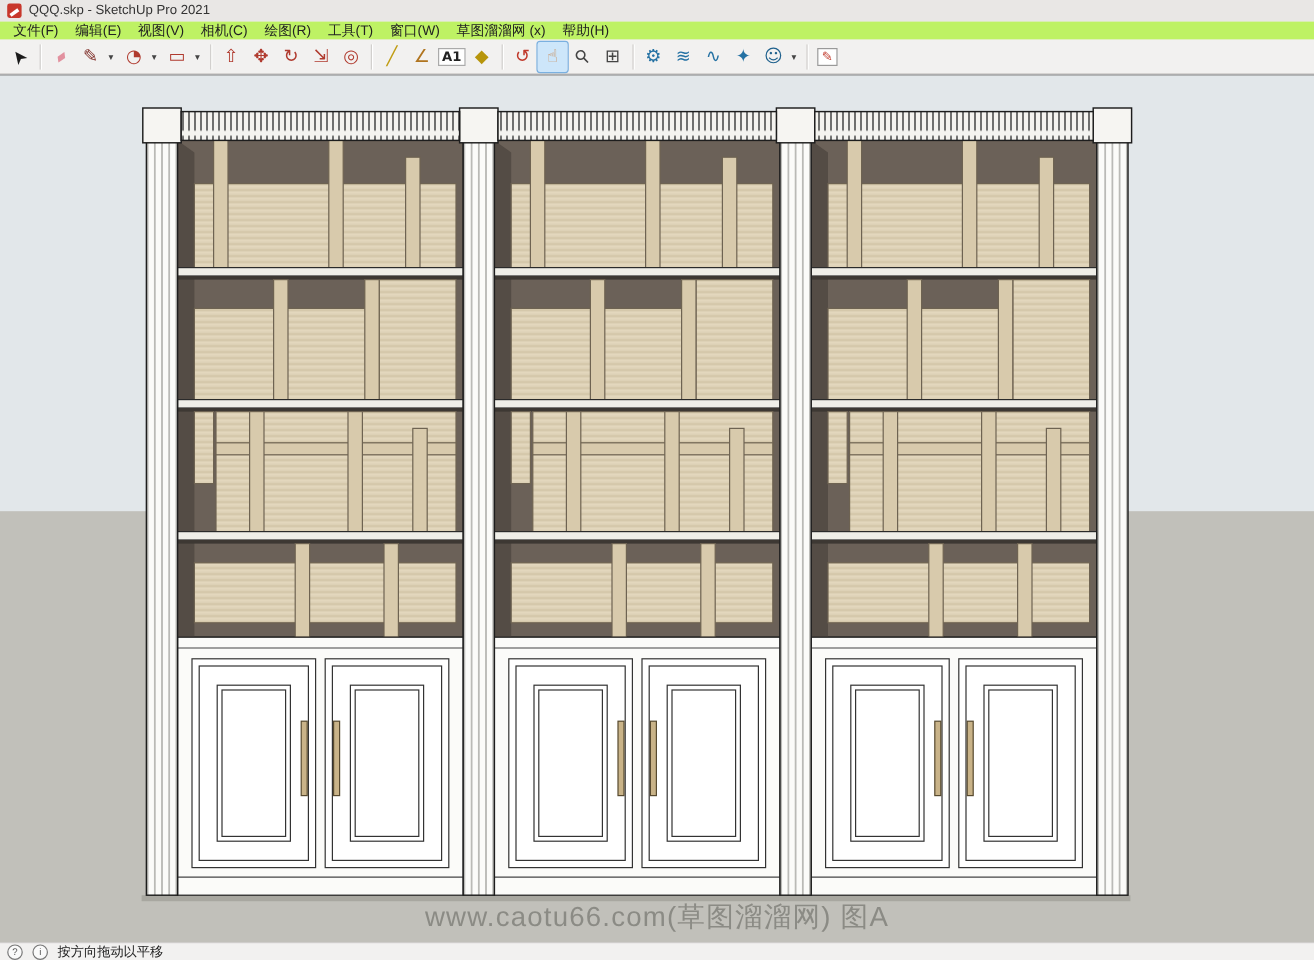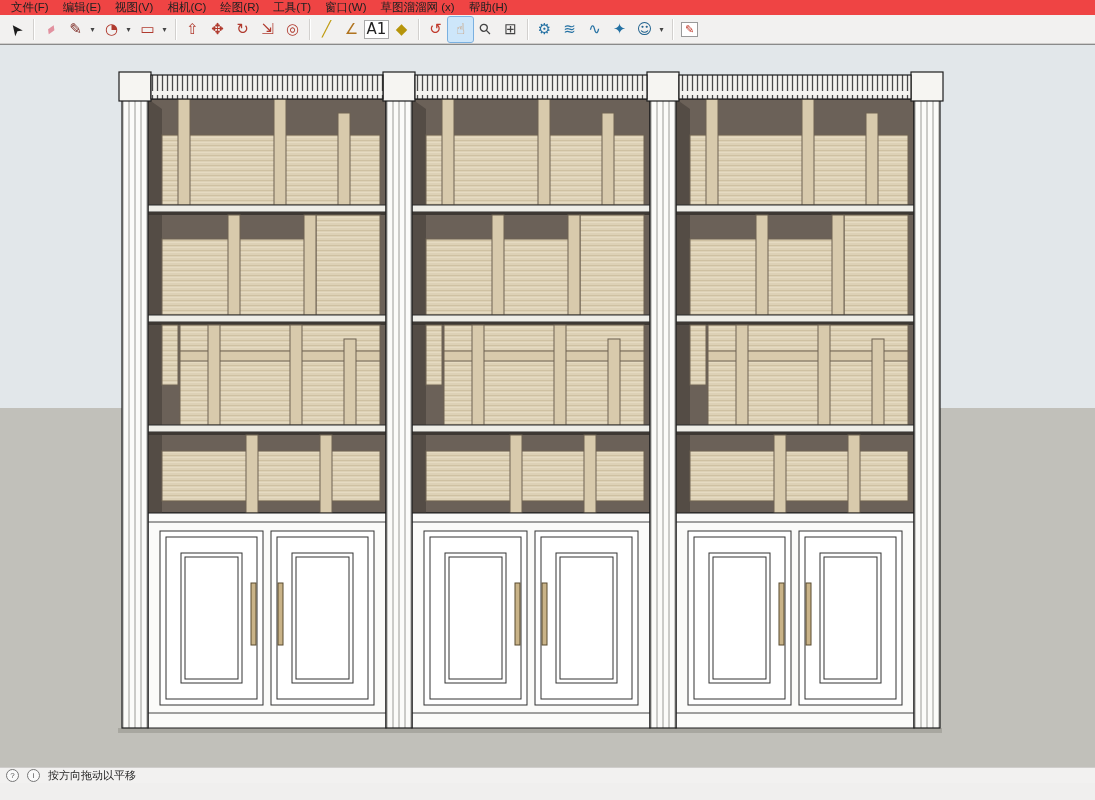--- a/index.html
+++ b/index.html
@@ -19,40 +19,40 @@
     width:12px; height:12px; background:#c8372b; border-radius:2px;
     position:relative; display:inline-block; flex:0 0 auto;
   }
   .app-icon::after {
     content:""; position:absolute; left:2px; top:6px; width:8px; height:3px;
     background:#fff; transform:rotate(-35deg);
   }
 
   
   .menubar {
-    height:15px; background:#ef4444; display:flex; align-items:center;
+    height:15px; background:#bef264; display:flex; align-items:center;
     padding:0 4px; font-size:11.5px; flex:0 0 auto;
   }
   .menu-item { padding:0 7px; white-space:nowrap; cursor:default; }
 
   
   .toolbar {
     height:28px; background:#f2f1f0; border-bottom:1px solid #cfcdcb;
     display:flex; align-items:center; padding:0 4px; flex:0 0 auto;
   }
   .tool {
     width:25px; height:25px; display:flex; align-items:center;
     justify-content:center; border-radius:2px; flex:0 0 auto; cursor:default;
   }
   .tool.active { background:#cde6fa; outline:1px solid #7ab0e0; }
   .glyph { font-family:"DejaVu Sans",sans-serif; font-size:15px; line-height:1; }
   .glyph.rot-nw { transform:rotate(-128deg); }
   .glyph.tilt   { transform:rotate(-35deg); font-size:12px; }
   .glyph.rot-45 { transform:rotate(-45deg); }
-  .glyph.small  { font-size:15px; font-weight:normal; border:1px solid #aaa; padding:1px 2px; background:#fff; }
+  .glyph.small  { font-size:11px; font-weight:bold; border:1px solid #aaa; padding:1px 2px; background:#fff; }
   .glyph.boxed  { font-size:11px; border:1px solid #999; background:#fff; padding:1px 3px; }
   .caret {
     width:9px; height:25px; display:flex; align-items:center; justify-content:center;
     font-size:8px; color:#444; margin-right:2px; flex:0 0 auto; cursor:default;
   }
   .tb-sep {
     width:1px; height:21px; background:#d2d0ce; box-shadow:1px 0 0 #ffffff;
     margin:0 4px; flex:0 0 auto;
   }
 
@@ -86,20 +86,24 @@
     width:11px; height:11px; border:1px solid #777; border-radius:50%;
     display:inline-flex; align-items:center; justify-content:center;
     font-size:8px; color:#555; background:#fafafa; cursor:default;
   }
 </style>
 </head>
 <body>
 
 <div class="window">
 
+  <div class="titlebar">
+    <span class="app-icon"></span>
+    <span>QQQ.skp - SketchUp Pro 2021</span>
+  </div>
 
   <div class="menubar" id="menubar">
       <span class="menu-item">文件(F)</span>
       <span class="menu-item">编辑(E)</span>
       <span class="menu-item">视图(V)</span>
       <span class="menu-item">相机(C)</span>
       <span class="menu-item">绘图(R)</span>
       <span class="menu-item">工具(T)</span>
       <span class="menu-item">窗口(W)</span>
       <span class="menu-item">草图溜溜网 (x)</span>
@@ -280,20 +284,21 @@
       <rect class="cap" x="119" y="27" width="32" height="29"></rect>
       <rect class="cap" x="383" y="27" width="32" height="29"></rect>
       <rect class="cap" x="647" y="27" width="32" height="29"></rect>
       <rect class="cap" x="911" y="27" width="32" height="29"></rect>
 
       <rect class="rail" x="151" y="30" width="232" height="24"></rect>
       <rect class="rail" x="415" y="30" width="232" height="24"></rect>
       <rect class="rail" x="679" y="30" width="232" height="24"></rect>
     </svg>
 
+    <div class="watermark">www.caotu66.com(草图溜溜网) 图A</div>
   </div>
 
   <div class="statusbar">
     <span class="sb-icon">?</span>
     <span class="sb-icon">i</span>
     <span>按方向拖动以平移</span>
   </div>
 
 </div>
 

